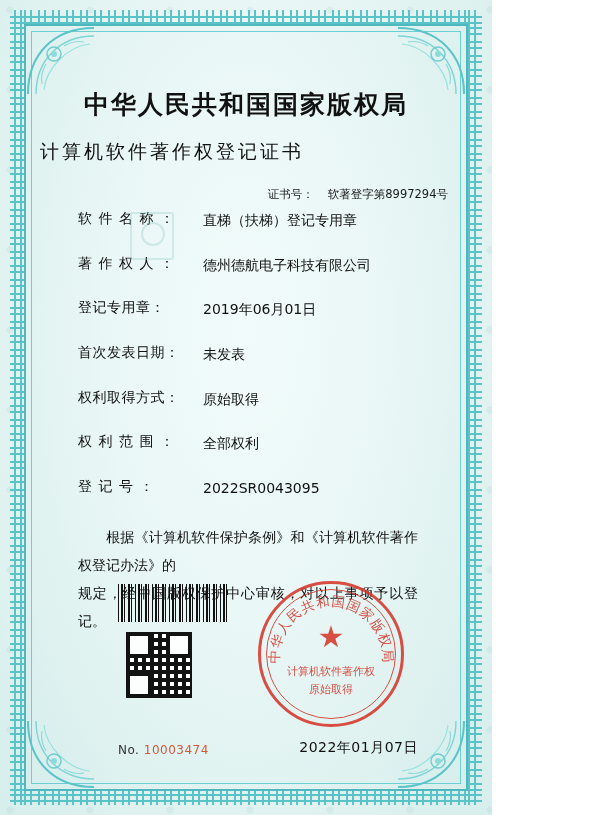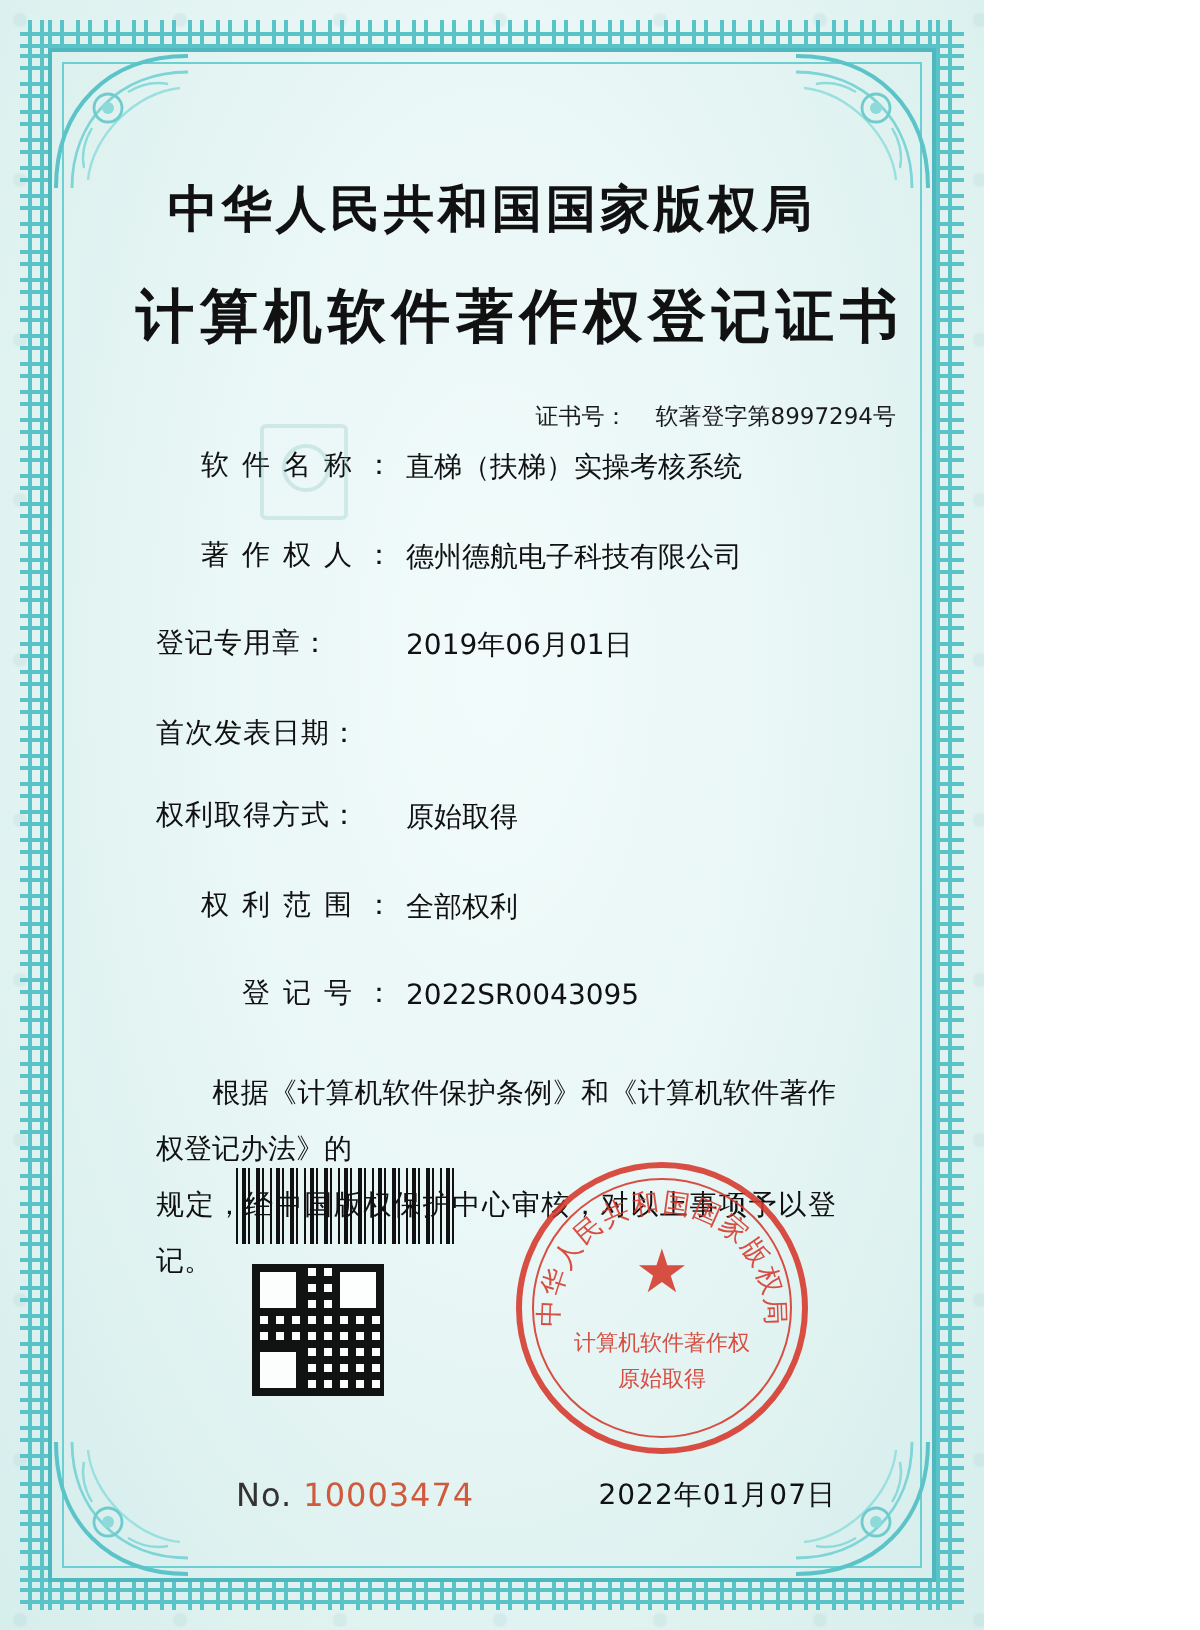--- a/index.html
+++ b/index.html
@@ -99,24 +99,24 @@
   .title-main {
     text-align: center;
     font-family: "DejaVu Serif", "Liberation Serif", serif;
     font-size: 25px;
     font-weight: bold;
     color: #111;
     letter-spacing: 2px;
     margin-top: 48px;
   }
   .title-sub {
-    text-align: right;
+    text-align: left;
     font-family: "DejaVu Serif", "Liberation Serif", serif;
-    font-size: 29px;
-    font-weight: bold;
+    font-size: 19px;
+    font-weight: normal;
     color: #111;
     letter-spacing: 3px;
     margin-top: 18px;
   }
   .cert-no-row {
     margin-top: 22px;
     text-align: right;
     padding-right: 4px;
     font-size: 11.5px;
     color: #1a1a1a;
@@ -133,21 +133,20 @@
     font-size: 14px;
     color: #111;
   }
   .field .k {
     width: 125px;
     flex: 0 0 125px;
     letter-spacing: 0.5px;
   }
   .field .k.spaced {
     letter-spacing: 6.5px;
-    text-align: right;
   }
   .field .v {
     flex: 1;
     line-height: 1.55;
   }
   .field .v .line2 { display: block; }
   .para {
     margin-top: 16px;
     padding: 0 34px 0 38px;
     font-size: 14px;
@@ -196,21 +195,21 @@
     border: 4px solid #000;
     background: #fff;
   }
   .qr-eye.tl { left: 0; top: 0; }
   .qr-eye.tr { right: 0; top: 0; }
   .qr-eye.bl { left: 0; bottom: 0; }
   .serial {
     position: absolute;
     left: 78px;
     bottom: 12px;
-    font-size: 16px;
+    font-size: 12px;
     color: #cf5a3c;
     letter-spacing: 0.5px;
   }
   .serial .no { color: #333; }
   .date-issue {
     position: absolute;
     right: 34px;
     bottom: 12px;
     font-size: 14px;
     color: #111;
@@ -356,40 +355,43 @@
       <span class="lbl">证书号：</span><span>软著登字第8997294号</span>
     </div>
 
     <div class="emblem-wm"></div>
 
     <div class="fields">
 
       <div class="field">
         <div class="k spaced">软件名称：</div>
         <div class="v">
-          <span>直梯（扶梯）实操考核系统</span>
+          <span>直梯（扶梯）登记专用章</span>
         </div>
       </div>
 
       <div class="field">
         <div class="k spaced">著作权人：</div>
         <div class="v">
           <span>德州德航电子科技有限公司</span>
         </div>
       </div>
 
       <div class="field">
         <div class="k">登记专用章：</div>
         <div class="v">
           <span>2019年06月01日</span>
         </div>
       </div>
 
       <div class="field">
         <div class="k">首次发表日期：</div>
+        <div class="v">
+          <span>未发表</span>
+        </div>
       </div>
 
       <div class="field">
         <div class="k">权利取得方式：</div>
         <div class="v">
           <span>原始取得</span>
         </div>
       </div>
 
       <div class="field">

